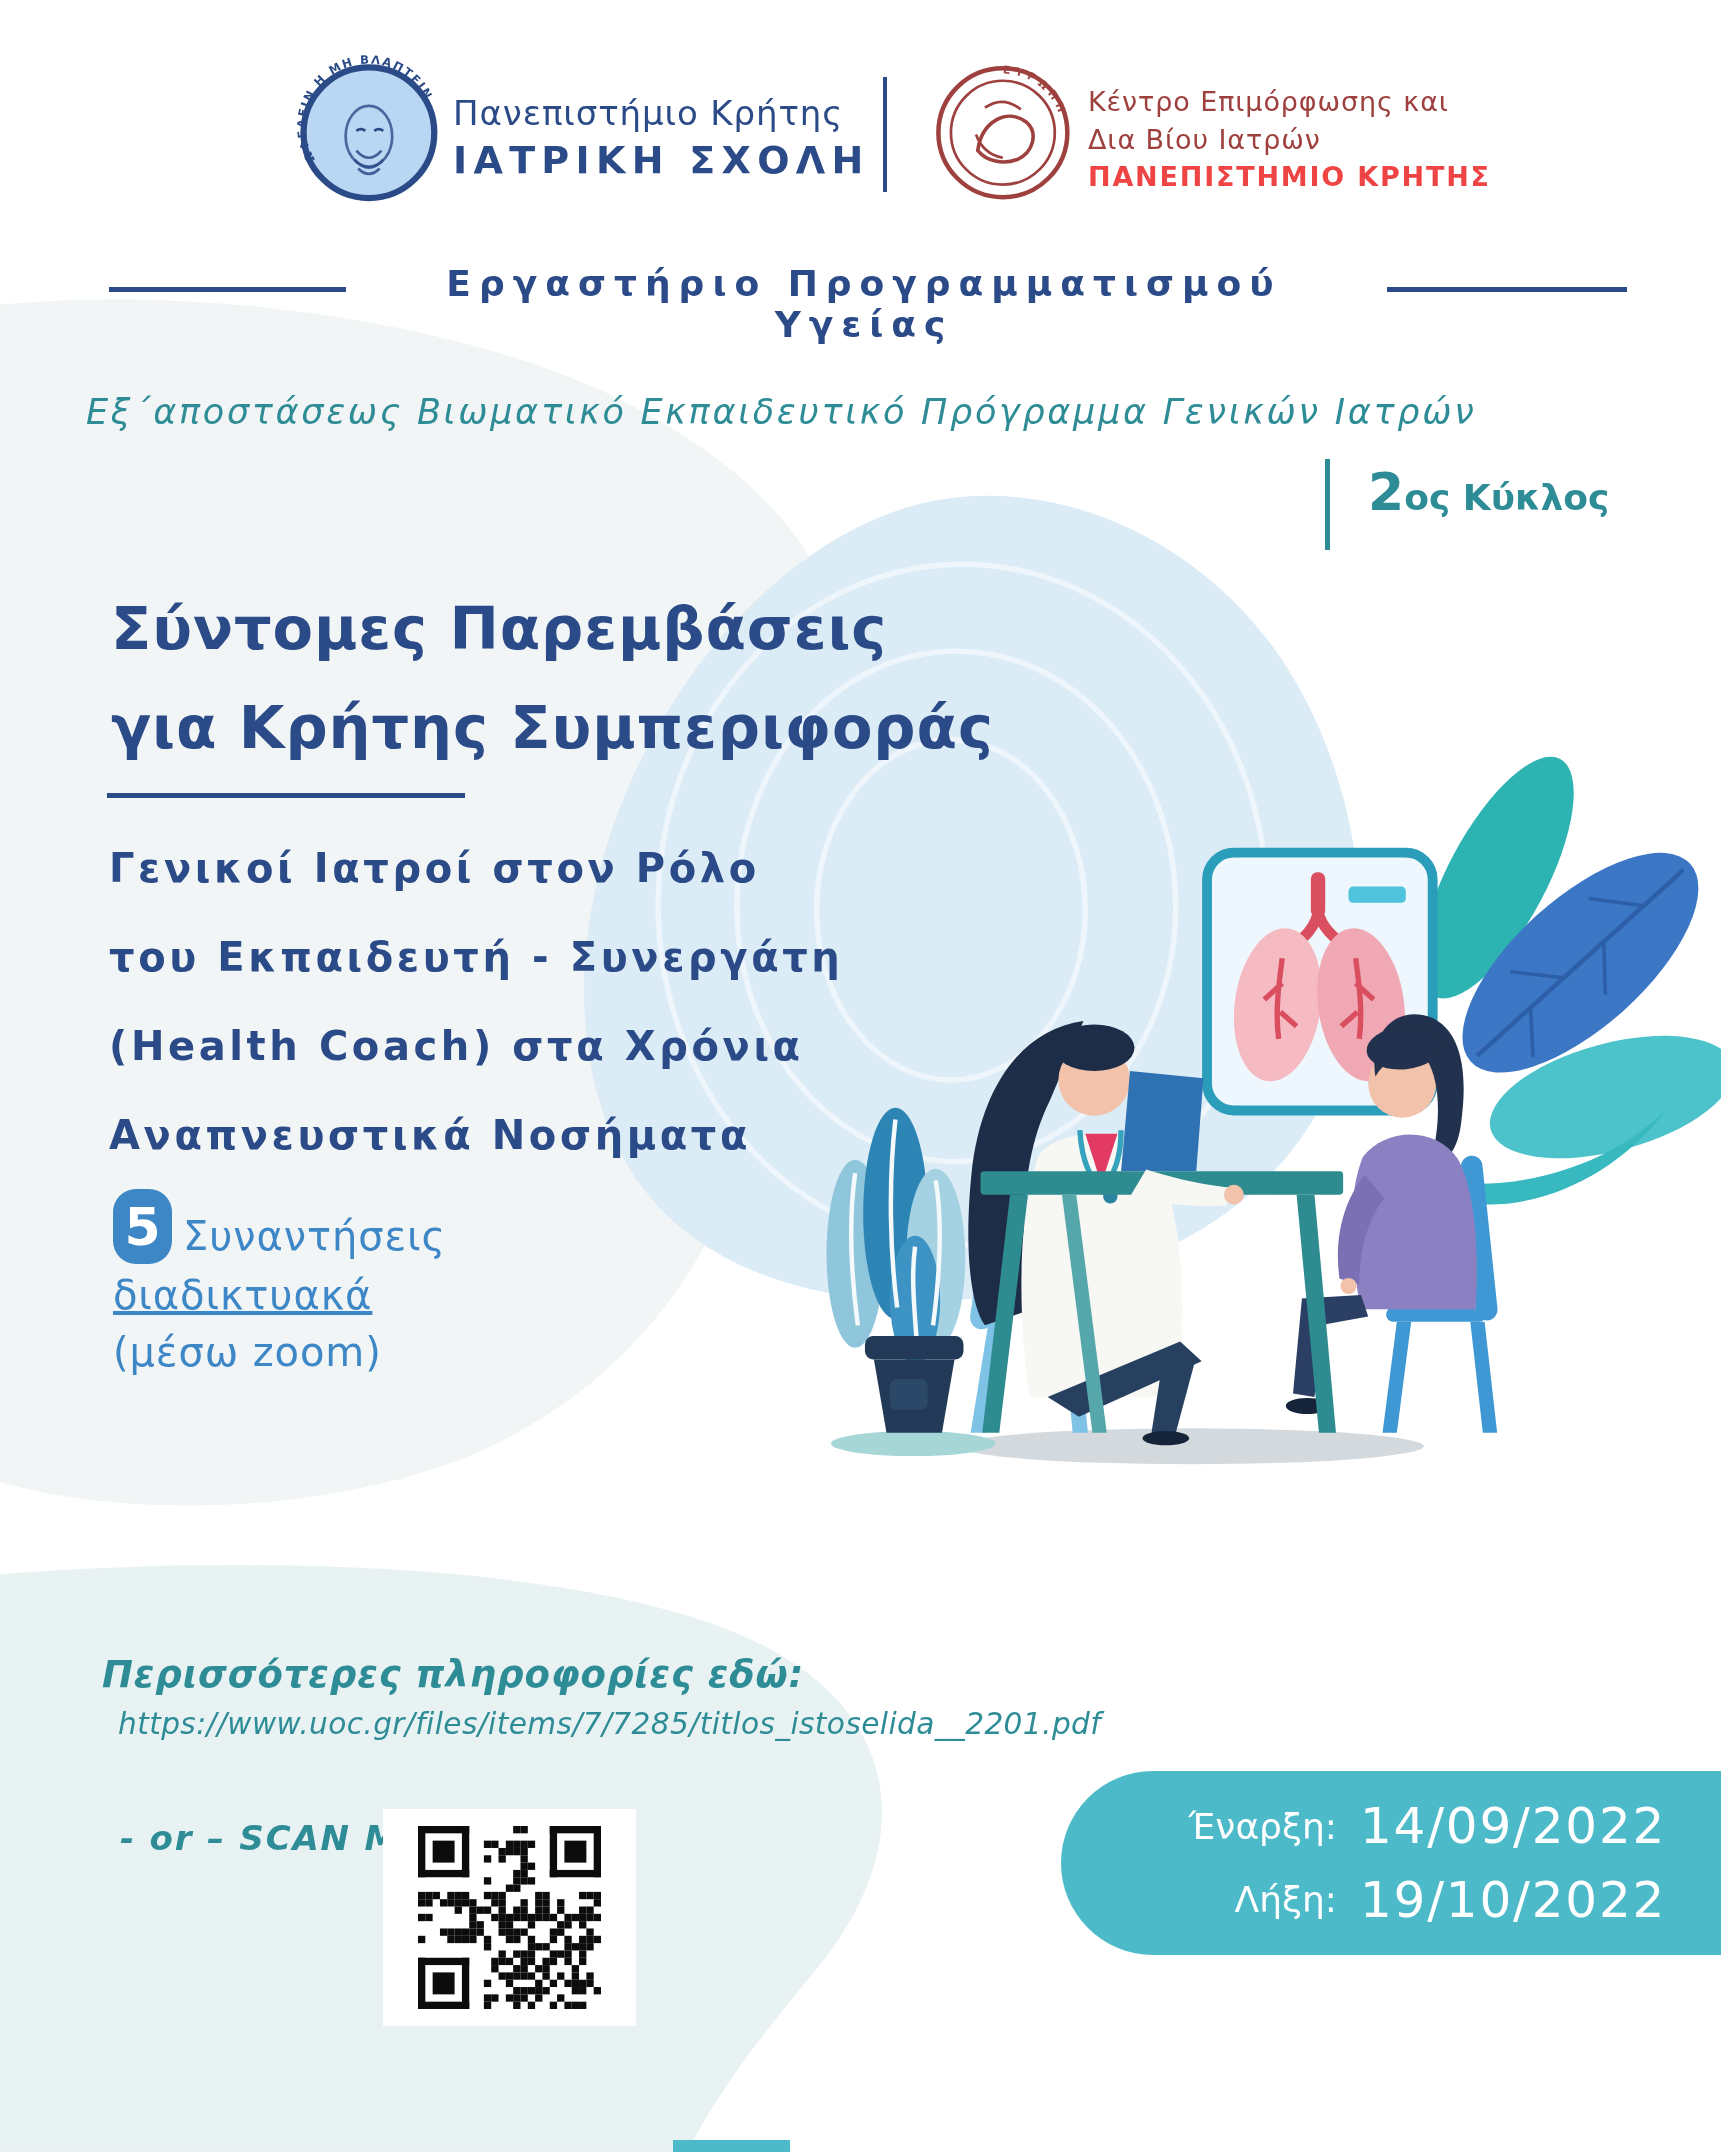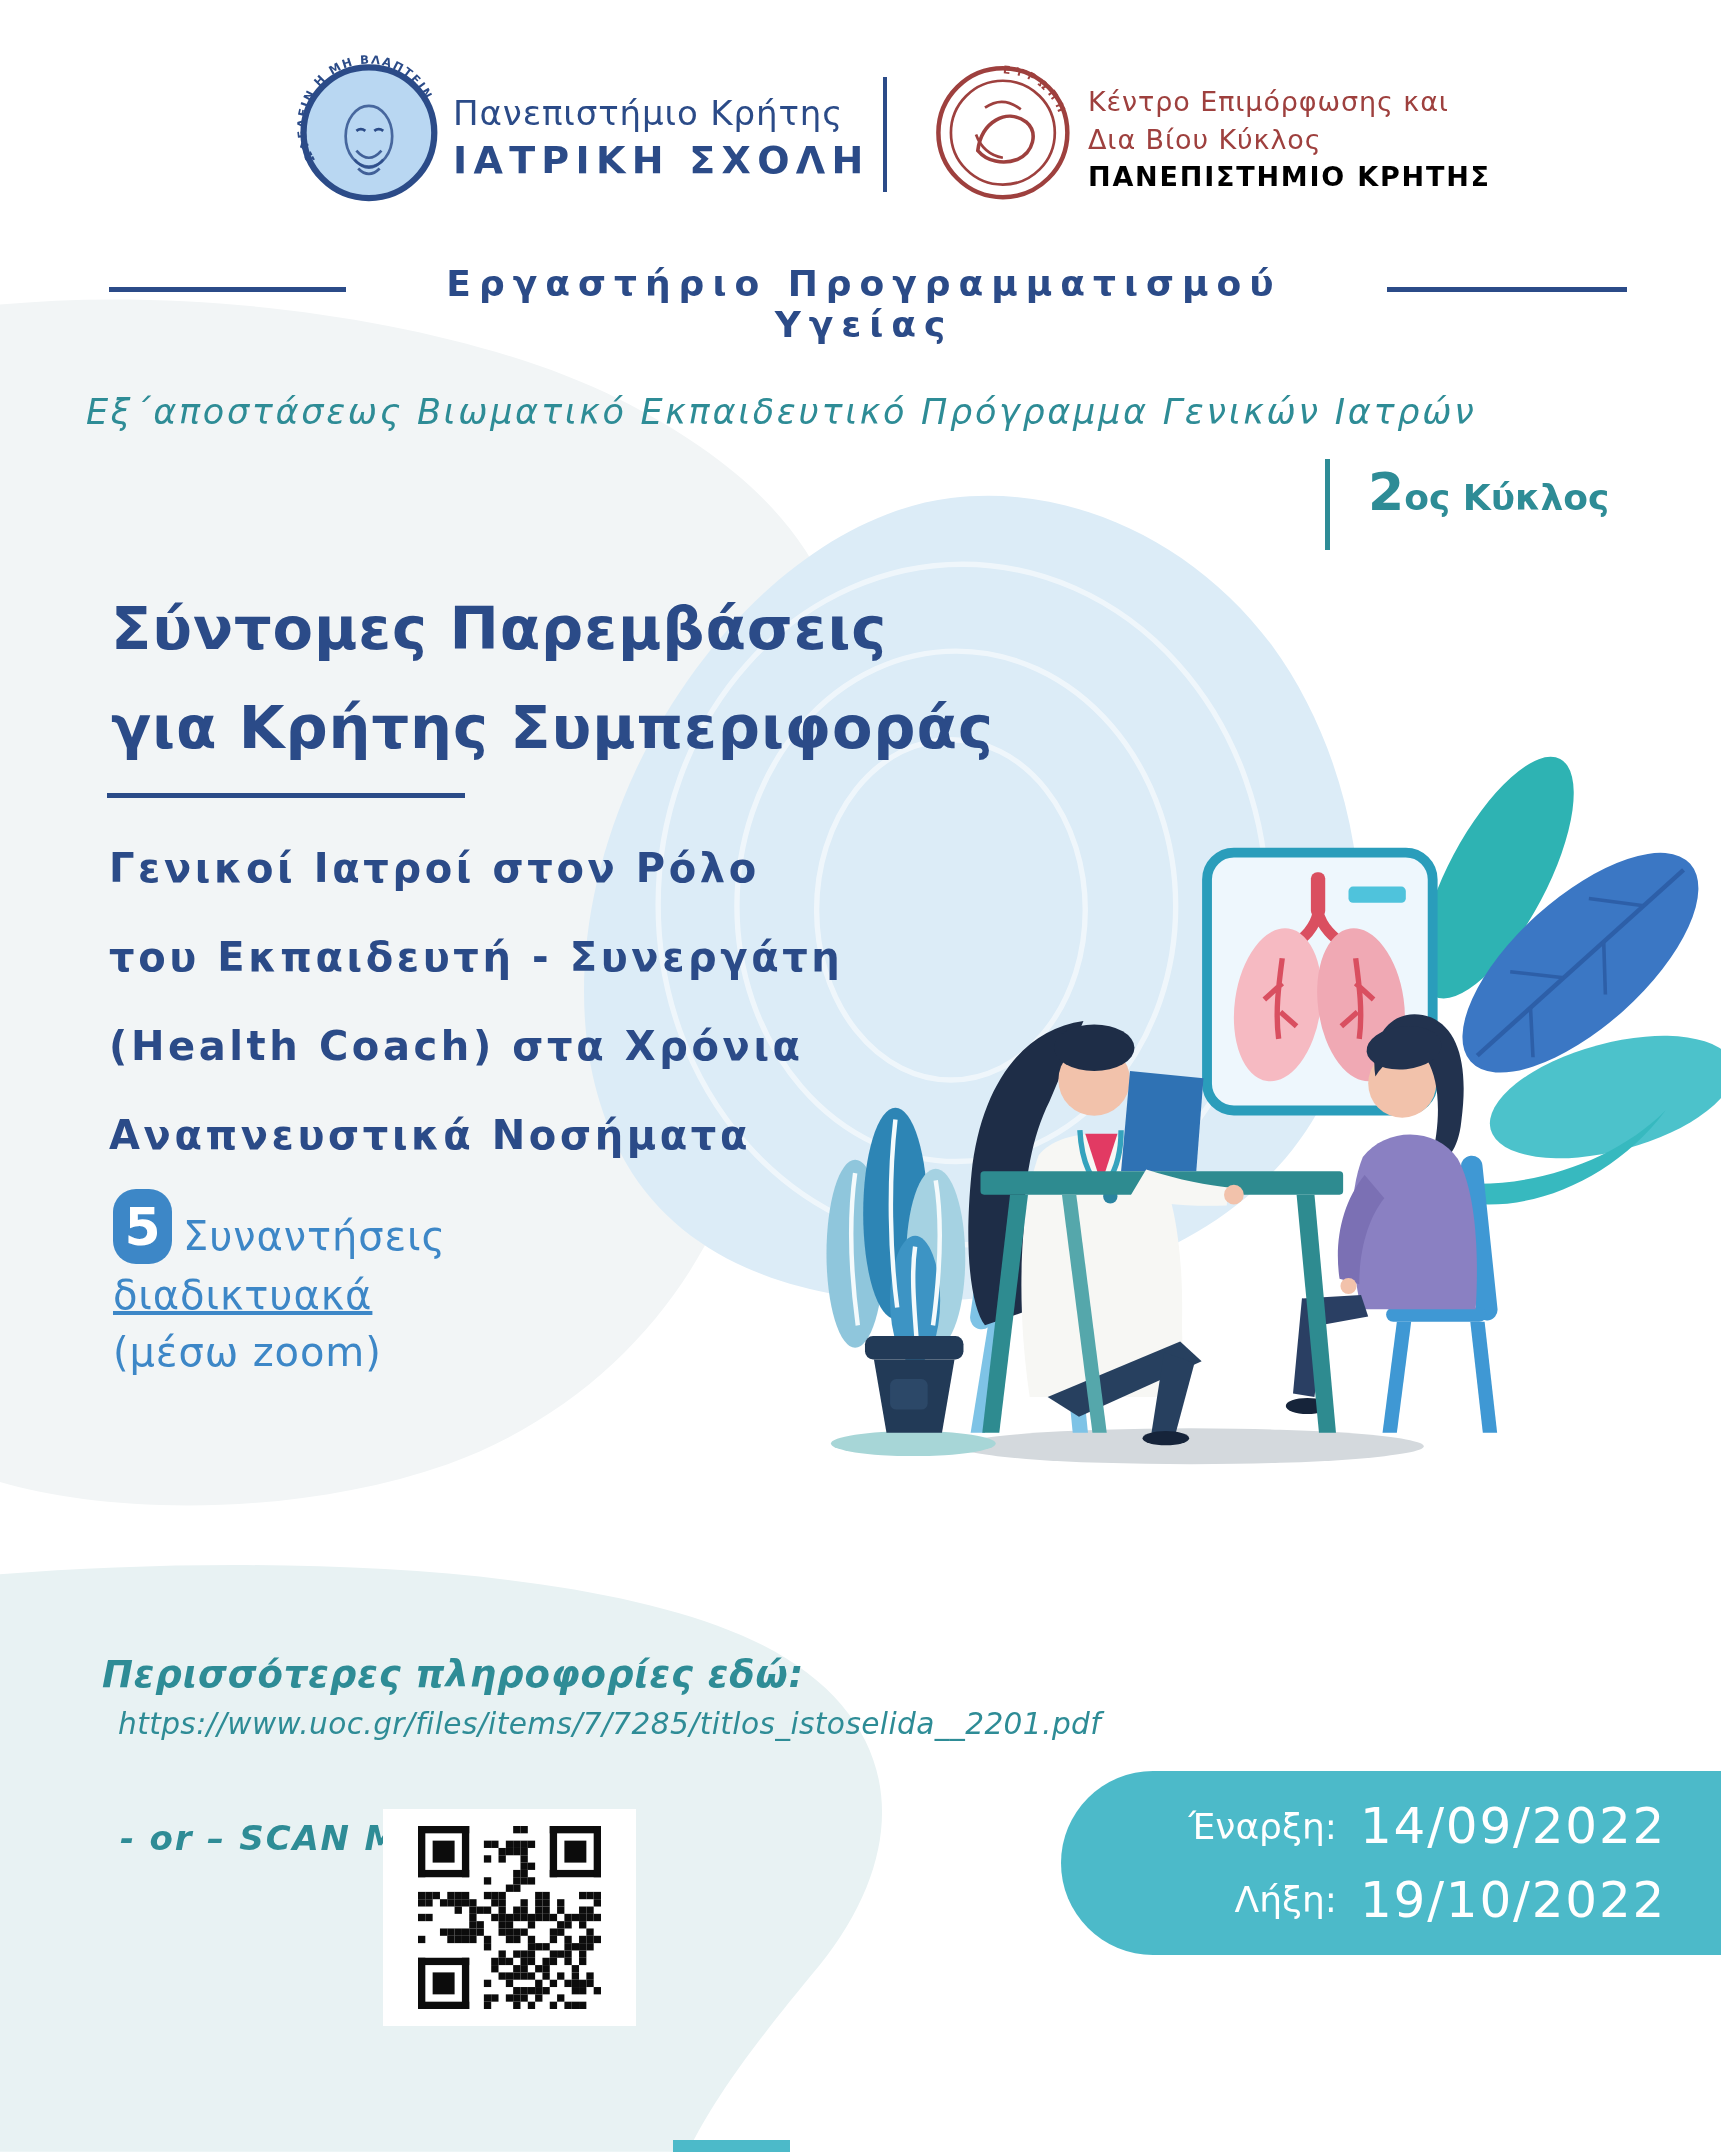--- a/index.html
+++ b/index.html
@@ -5,21 +5,21 @@
   html,body{margin:0;padding:0;background:#ffffff;}
   .poster{position:relative;width:1721px;height:2152px;overflow:hidden;background:#ffffff;
           font-family:"DejaVu Sans", sans-serif;}
   .abs{position:absolute;}
   
   .bg-svg{position:absolute;left:0;top:0;width:1721px;height:2152px;z-index:0;}
   .uni-name{left:453px;top:93px;font-size:34px;color:#2b4b88;letter-spacing:0.9px;}
   .uni-school{left:453px;top:138px;font-size:38px;font-weight:700;color:#2b4b88;letter-spacing:6.3px;}
   .kediv1{left:1088px;top:86px;font-size:27px;color:#9e403e;letter-spacing:0.9px;}
   .kediv2{left:1088px;top:124px;font-size:27px;color:#9e403e;letter-spacing:0.9px;}
-  .kediv3{left:1088px;top:161px;font-size:27px;font-weight:700;color:#000000;letter-spacing:1.8px;}
+  .kediv3{left:1088px;top:161px;font-size:27px;font-weight:700;color:#ef4444;letter-spacing:1.8px;}
   .logo-divider{left:883px;top:77px;width:3.6px;height:115px;background:#2b4b88;}
   .banner{left:349px;top:263px;width:1030px;text-align:center;font-size:36px;font-weight:700;
           color:#2b4b88;letter-spacing:8px;}
   .banner-line{top:287px;height:4.5px;background:#2b4b88;}
   .banner-line.l{left:109px;width:237px;}
   .banner-line.r{left:1387px;width:240px;}
   
   .subtitle{left:86px;top:392px;font-size:35px;font-weight:500;color:#2e8c96;letter-spacing:2.7px;font-style:italic;}
   .cycle-bar{left:1325px;top:459px;width:4.5px;height:91px;background:#2e8c96;}
   .cycle{left:1368px;top:462px;color:#2e8c96;font-weight:700;}
@@ -194,21 +194,21 @@
         <polygon points="976,1518 1066,1518 1052,1600 990,1600" fill="#223a57"></polygon>
         <rect x="994" y="1540" width="42" height="34" rx="7" fill="#2c4868"></rect>
       </g>
     </g>
   </svg>
 
   <div class="abs uni-name">Πανεπιστήμιο Κρήτης</div>
   <div class="abs uni-school">ΙΑΤΡΙΚΗ ΣΧΟΛΗ</div>
   <div class="abs logo-divider"></div>
   <div class="abs kediv1">Κέντρο Επιμόρφωσης και</div>
-  <div class="abs kediv2">Δια Βίου Κύκλος</div>
+  <div class="abs kediv2">Δια Βίου Ιατρών</div>
   <div class="abs kediv3">ΠΑΝΕΠΙΣΤΗΜΙΟ ΚΡΗΤΗΣ</div>
 
   <div class="abs banner">Εργαστήριο Προγραμματισμού Υγείας</div>
   <div class="abs banner-line l"></div>
   <div class="abs banner-line r"></div>
 
   <div class="abs subtitle">Εξ΄αποστάσεως Βιωματικό Εκπαιδευτικό Πρόγραμμα Γενικών Ιατρών</div>
 
   <div class="abs cycle-bar"></div>
   <div class="abs cycle"><span class="num">2</span><span class="txt">ος Κύκλος</span></div>

